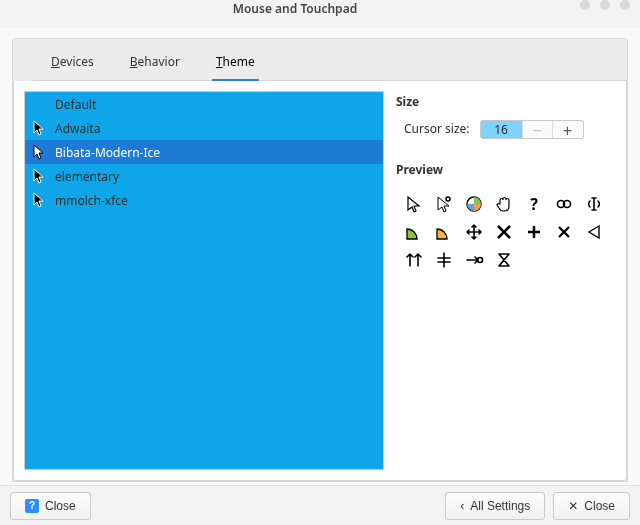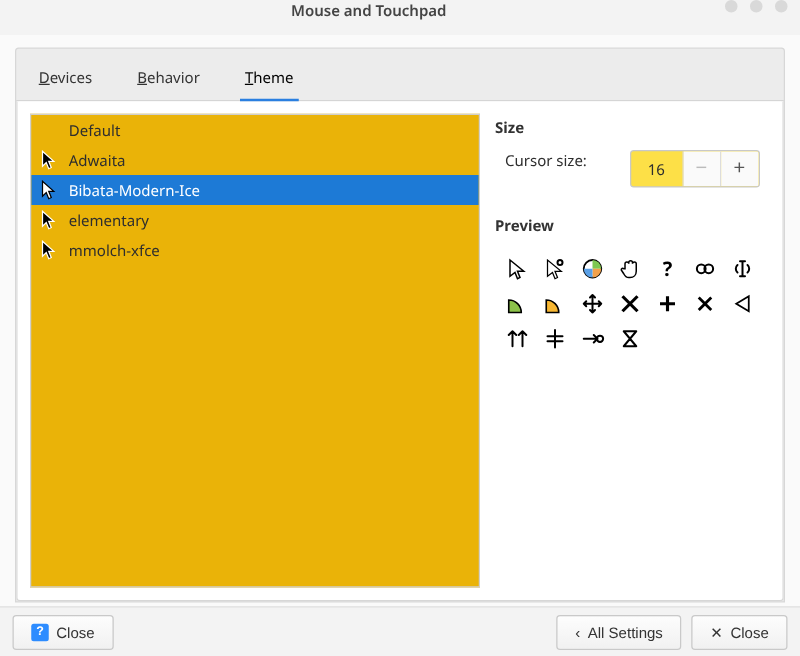--- a/index.html
+++ b/index.html
@@ -37,20 +37,21 @@
   .tabbar-wrap {
     background: #ececec;
     border: 1px solid #d7d7d7;
     border-radius: 3px 3px 0 0;
   }
   .tabbar {
     display: flex;
     gap: 32px;
     padding: 10px 16px 0 16px;
     border-bottom: 1px solid #d5d5d5;
+    margin-left: 20px;
   }
   .tab {
     padding: 4px 2px 10px 2px;
     color: #333;
     cursor: pointer;
     position: relative;
   }
   .tab.active {
     color: #000000;
   }
@@ -68,21 +69,21 @@
     background: #fff;
     height: 400px;
     display: flex;
     padding: 10px;
     gap: 12px;
     border-radius: 0 0 3px 3px;
   }
   .theme-list {
     width: 360px;
     border: 1px solid #cfcfcf;
-    background: #eab308;
+    background: #0ea5e9;
     overflow: auto;
   }
   .theme-row {
     display: flex;
     align-items: center;
     height: 24px;
     padding: 0 6px 0 8px;
     gap: 8px;
     cursor: pointer;
   }
@@ -105,24 +106,23 @@
   .side-section-title {
     font-weight: 700;
     color: #333;
     margin-bottom: 4px;
   }
   .size-row { display: flex; align-items: flex-start; gap: 10px; padding-left: 8px; }
   .stepper {
     display: inline-flex;
     border: 1px solid #c8c8c8;
     border-radius: 3px;
-    height: 30px;
+    height: 19px;
     overflow: hidden;
-    background: #fde047;
-    margin-left: 24px;
+    background: #7dd3fc;
   }
   .stepper .val {
     width: 42px;
     display: flex; align-items: center; justify-content: center;
     border-right: 1px solid #dcdcdc;
   }
   .stepper button {
     width: 30px;
     border: none;
     background: #fafafa;

